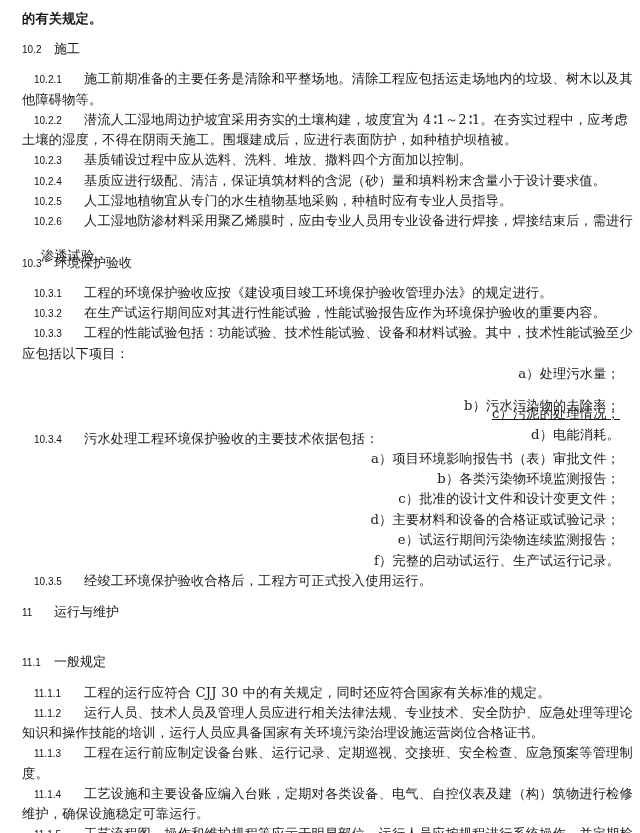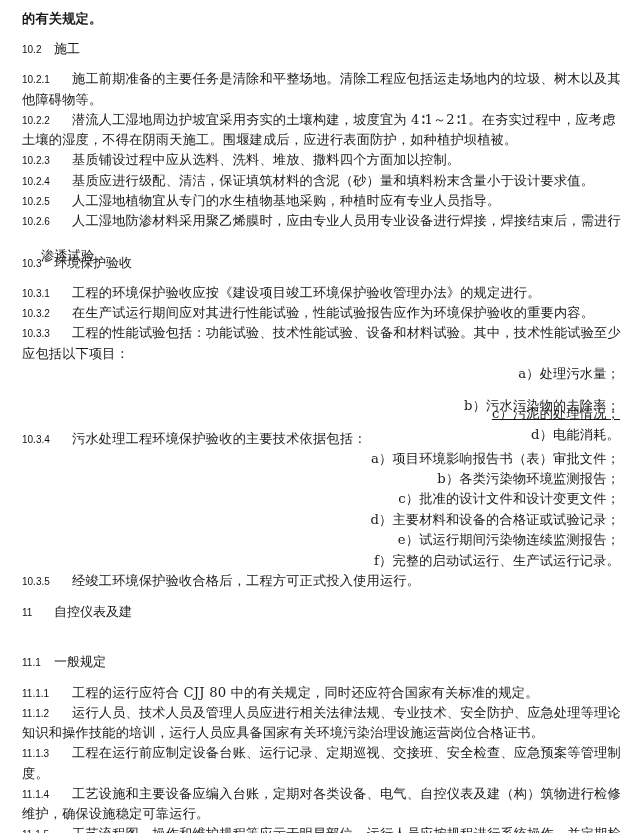--- a/index.html
+++ b/index.html
@@ -1,20 +1,20 @@
 <!DOCTYPE html>
 <html><head>
 <meta charset="utf-8">
 <style>
   html, body { margin: 0; padding: 0; background: #ffffff; }
   body { width: 640px; height: 833px; overflow: hidden; position: relative;
          font-family: "DejaVu Serif", "Liberation Serif", serif; color: #1a1a1a; }
   .line { position: absolute; left: 22px; right: 20px; font-size: 13.2px; line-height: 20px; white-space: nowrap; }
   .num { font-family: Liberation Sans, sans-serif; font-size: 10px; color: #111; display: inline-block; }
-  .clause .num { min-width: 50px; }
+  .clause .num { min-width: 50px; margin-left: 12px; }
   .heading .num { min-width: 32px; }
   .heading { font-family: "DejaVu Sans", "Liberation Sans", sans-serif; font-size: 13px; }
   .heading .ttl { font-family: "DejaVu Sans", sans-serif; }
   .item { left: 48px; text-align: right; }
   .txt { letter-spacing: 0.2px; }
 </style>
 </head>
 <body>
 
 <div id="doc">
@@ -39,23 +39,23 @@
     <div class="line item" style="top: 404px; text-decoration: underline;"><span class="txt">c）污泥的处理情况；</span></div>
     <div class="line item" style="top: 425px;"><span class="txt">d）电能消耗。</span></div>
     <div class="line clause" style="top: 429px;"><span class="num">10.3.4</span><span class="txt">污水处理工程环境保护验收的主要技术依据包括：</span></div>
     <div class="line item" style="top: 449px;"><span class="txt">a）项目环境影响报告书（表）审批文件；</span></div>
     <div class="line item" style="top: 469px;"><span class="txt">b）各类污染物环境监测报告；</span></div>
     <div class="line item" style="top: 489px;"><span class="txt">c）批准的设计文件和设计变更文件；</span></div>
     <div class="line item" style="top: 510px;"><span class="txt">d）主要材料和设备的合格证或试验记录；</span></div>
     <div class="line item" style="top: 530px;"><span class="txt">e）试运行期间污染物连续监测报告；</span></div>
     <div class="line item" style="top: 539px; margin-top: 12px;"><span class="txt">f）完整的启动试运行、生产试运行记录。</span></div>
     <div class="line clause" style="top: 571px;"><span class="num">10.3.5</span><span class="txt">经竣工环境保护验收合格后，工程方可正式投入使用运行。</span></div>
-    <div class="line heading" style="top: 602px;"><span class="num">11</span><span class="ttl">自控仪表及建</span></div>
+    <div class="line heading" style="top: 602px;"><span class="num">11</span><span class="ttl">运行与维护</span></div>
     <div class="line heading" style="top: 652px;"><span class="num">11.1</span><span class="ttl">一般规定</span></div>
-    <div class="line clause" style="top: 683px;"><span class="num">11.1.1</span><span class="txt">工程的运行应符合 CJJ 80 中的有关规定，同时还应符合国家有关标准的规定。</span></div>
+    <div class="line clause" style="top: 683px;"><span class="num">11.1.1</span><span class="txt">工程的运行应符合 CJJ 30 中的有关规定，同时还应符合国家有关标准的规定。</span></div>
     <div class="line clause" style="top: 703px;"><span class="num">11.1.2</span><span class="txt">运行人员、技术人员及管理人员应进行相关法律法规、专业技术、安全防护、应急处理等理论</span></div>
     <div class="line cont" style="top: 723px;"><span class="txt">知识和操作技能的培训，运行人员应具备国家有关环境污染治理设施运营岗位合格证书。</span></div>
     <div class="line clause" style="top: 743px;"><span class="num">11.1.3</span><span class="txt">工程在运行前应制定设备台账、运行记录、定期巡视、交接班、安全检查、应急预案等管理制</span></div>
     <div class="line cont" style="top: 764px;"><span class="txt">度。</span></div>
     <div class="line clause" style="top: 784px;"><span class="num">11.1.4</span><span class="txt">工艺设施和主要设备应编入台账，定期对各类设备、电气、自控仪表及建（构）筑物进行检修</span></div>
     <div class="line cont" style="top: 804px;"><span class="txt">维护，确保设施稳定可靠运行。</span></div>
     <div class="line clause" style="top: 824px;"><span class="num">11.1.5</span><span class="txt">工艺流程图、操作和维护规程等应示于明显部位，运行人员应按规程进行系统操作，并定期检</span></div>
   </div>
 
 </body></html>

